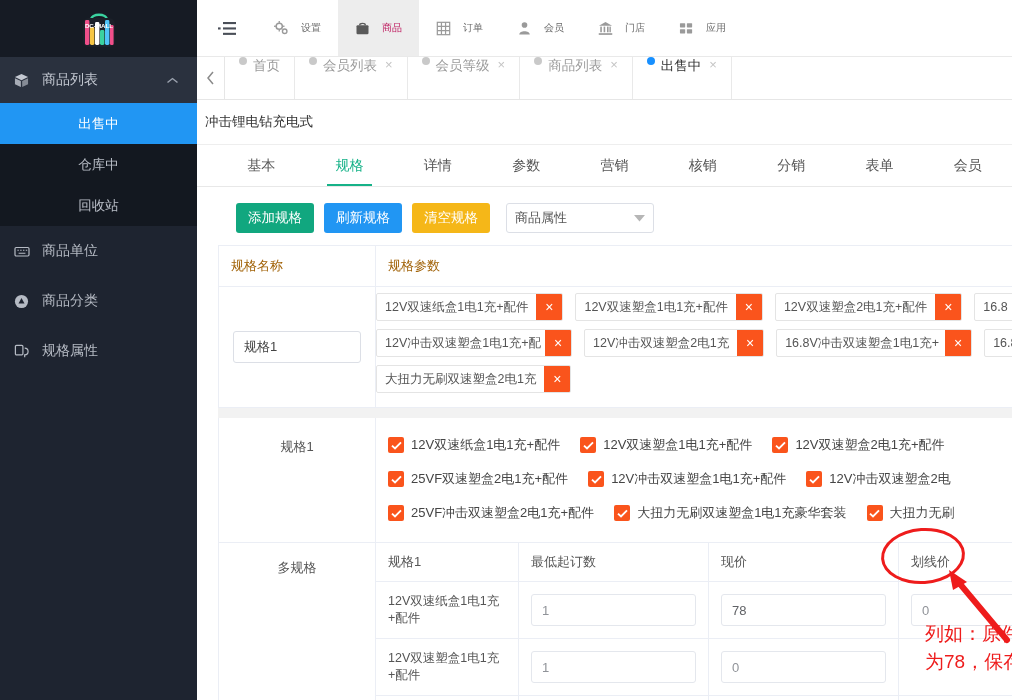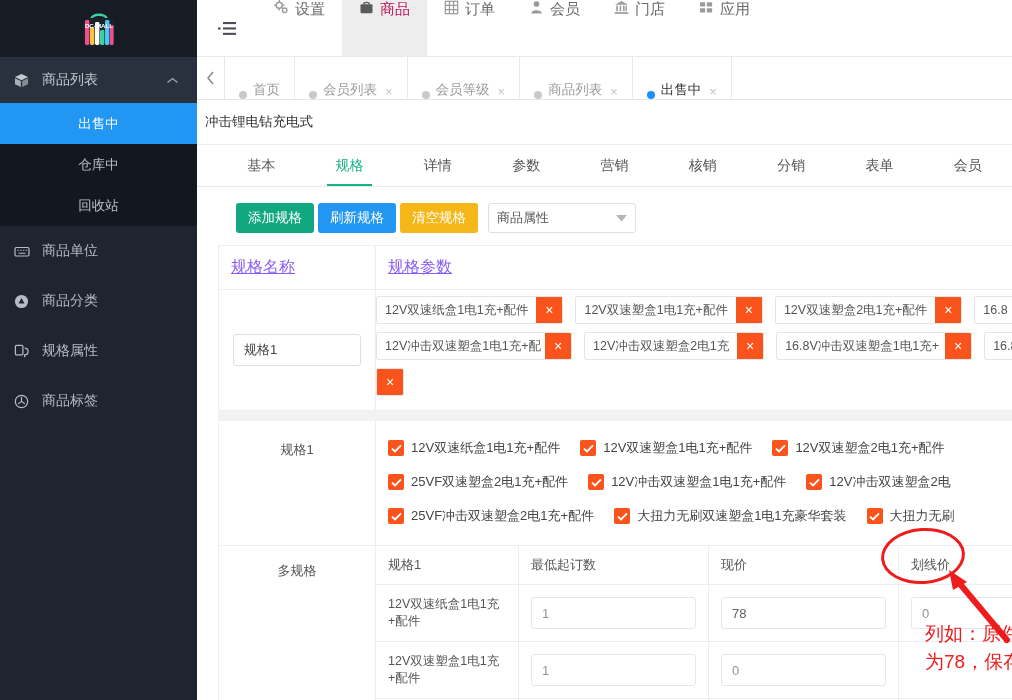--- a/index.html
+++ b/index.html
@@ -70,40 +70,40 @@
   .topnav {
     height: 57px; background: #fff;
     border-bottom: 1px solid #e9e9e9;
     display: flex; align-items: stretch;
   }
   .topnav .hamb {
     width: 60px; display:flex; align-items:center; justify-content:center;
     cursor: pointer;
   }
   .nav-item {
-    display: flex; align-items: flex-start; gap: 6px;
+    display: flex; align-items: center; gap: 12px;
     padding: 0 17px;
-    color: #6b6b6b; font-size: 15px;
+    color: #6b6b6b; font-size: 10px;
     cursor: pointer;
   }
   .nav-item.active { background: #ededed; color: #be185d; }
 
   
   .tabstrip {
     height: 43px; background: #fff;
     border-bottom: 1px solid #e6e6e6;
     display: flex; align-items: stretch;
   }
   .tab-arrow {
     width: 28px; display:flex; align-items:center; justify-content:center;
     border-right: 1px solid #e6e6e6;
     color: #888; font-size: 15px; cursor: pointer;
   }
   .tab {
-    display: flex; align-items: flex-end; gap: 6px;
+    display: flex; align-items: flex-start; gap: 6px;
     padding: 0 14px;
     border-right: 1px solid #e9e9e9;
     color: #9b9b9b; font-size: 13.5px;
     cursor: pointer; white-space: nowrap;
   }
   .tab.active { color: #333; }
   .tab .dot { width: 8px; height: 8px; border-radius: 50%; background: #c9c9c9; flex:0 0 8px;}
   .tab.active .dot { background: #1890ff; }
   .tab .xclose { color: #c4c4c4; font-size: 13px; margin-left: 2px; }
 
@@ -131,42 +131,42 @@
   }
   .ftab.active { color: #16b288; }
   .ftab.active::after {
     content:''; position:absolute; left: 22px; right: 22px; bottom: 0;
     height: 2px; background: #16b288;
   }
 
   
   .content { padding: 10px 0 0 18px; }
 
-  .btnrow { display: flex; align-items: center; gap: 4px; padding: 6px 0 12px 21px; }
+  .btnrow { display: flex; align-items: center; gap: 10px; padding: 6px 0 12px 21px; }
   .btn {
     height: 30px; padding: 0 12px;
     display: inline-flex; align-items: center; justify-content: center;
     color: #fff; font-size: 13.5px; border-radius: 3px; cursor: pointer;
     border: none;
   }
   .btn.green { background: #11a77f; }
   .btn.blue  { background: #2196f3; }
   .btn.orange{ background: #f5b718; }
   .select {
     width: 148px; height: 30px; border: 1px solid #dcdfe6; border-radius: 3px;
     display: flex; align-items: center; padding: 0 8px;
     color: #555; font-size: 13px; background: #fff; cursor: pointer;
     justify-content: space-between; margin-left: 6px;
   }
   .select .caret { color: #b6b6b6; font-size: 9px; }
 
   
   .tbl { border: 1px solid #ebeef5; border-bottom: none; margin-left: 3px; width: 995px;}
   .tbl-head { display: flex; background: #fff; border-bottom: 1px solid #ebeef5; }
-  .th { padding: 11px 12px; font-size: 16px; color: #8b5cf6; text-decoration: underline; }
+  .th { padding: 11px 12px; font-size: 13px; color: #a16207; }
   .th.c1 { width: 157px; border-right: 1px solid #ebeef5; }
   .th.c2 { flex: 1; }
 
   .specrow { display: flex; border-bottom: 1px solid #ebeef5; min-height: 92px; }
   .specrow .cellname {
     width: 157px; border-right: 1px solid #ebeef5;
     display: flex; align-items: center; justify-content: center;
   }
   .nameinput {
     width: 128px; height: 32px; border: 1px solid #dcdfe6; border-radius: 3px;
@@ -322,30 +322,20 @@
     <div class="menu-item">
       <span class="mi">
         <svg class="svgicon" width="15" height="15" viewBox="0 0 16 16" fill="none" stroke="#b6bbc4" stroke-width="1.3">
           <rect x="1.5" y="1.5" width="8" height="10" rx="1.2"></rect>
           <path d="M11.4 4.3 A3.4 3.4 0 0 1 11.4 11.5 L11.4 14.2" stroke-width="1.3"></path>
         </svg>
       </span>
       <span class="mlabel">规格属性</span>
     </div>
 
-    <div class="menu-item">
-      <span class="mi">
-        <svg class="svgicon" width="15" height="15" viewBox="0 0 16 16" fill="none" stroke="#b6bbc4" stroke-width="1.3">
-          <circle cx="8" cy="8" r="6.6"></circle>
-          <path d="M8 3.2 L8 8 L11.6 10.4" stroke-width="1.3"></path>
-          <path d="M4.3 10.6 L8 8" stroke-width="1.1"></path>
-        </svg>
-      </span>
-      <span class="mlabel">商品标签</span>
-    </div>
   </div>
 
   <div class="main">
 
     <div class="topnav">
       <div class="hamb">
         <svg class="svgicon" width="18" height="15" viewBox="0 0 18 15" fill="#4a4f58">
           <rect x="5" y="1" width="13" height="2.1"></rect>
           <rect x="5" y="6.4" width="13" height="2.1"></rect>
           <rect x="5" y="11.8" width="13" height="2.1"></rect>
@@ -546,20 +536,21 @@
               <div class="chip">
                 <span class="ctext">16.8V冲击双速塑盒1电1充+</span>
                 <span class="cx">×</span>
               </div>
               <div class="chip">
                 <span class="ctext">16.8</span>
               </div>
             </div>
             <div class="chiprow">
               <div class="chip">
+                <span class="ctext">大扭力无刷双速塑盒2电1充</span>
                 <span class="cx">×</span>
               </div>
             </div>
           </div>
         </div>
       </div>
 
       <div class="divider-band"></div>
 
       <div class="cbsection">

